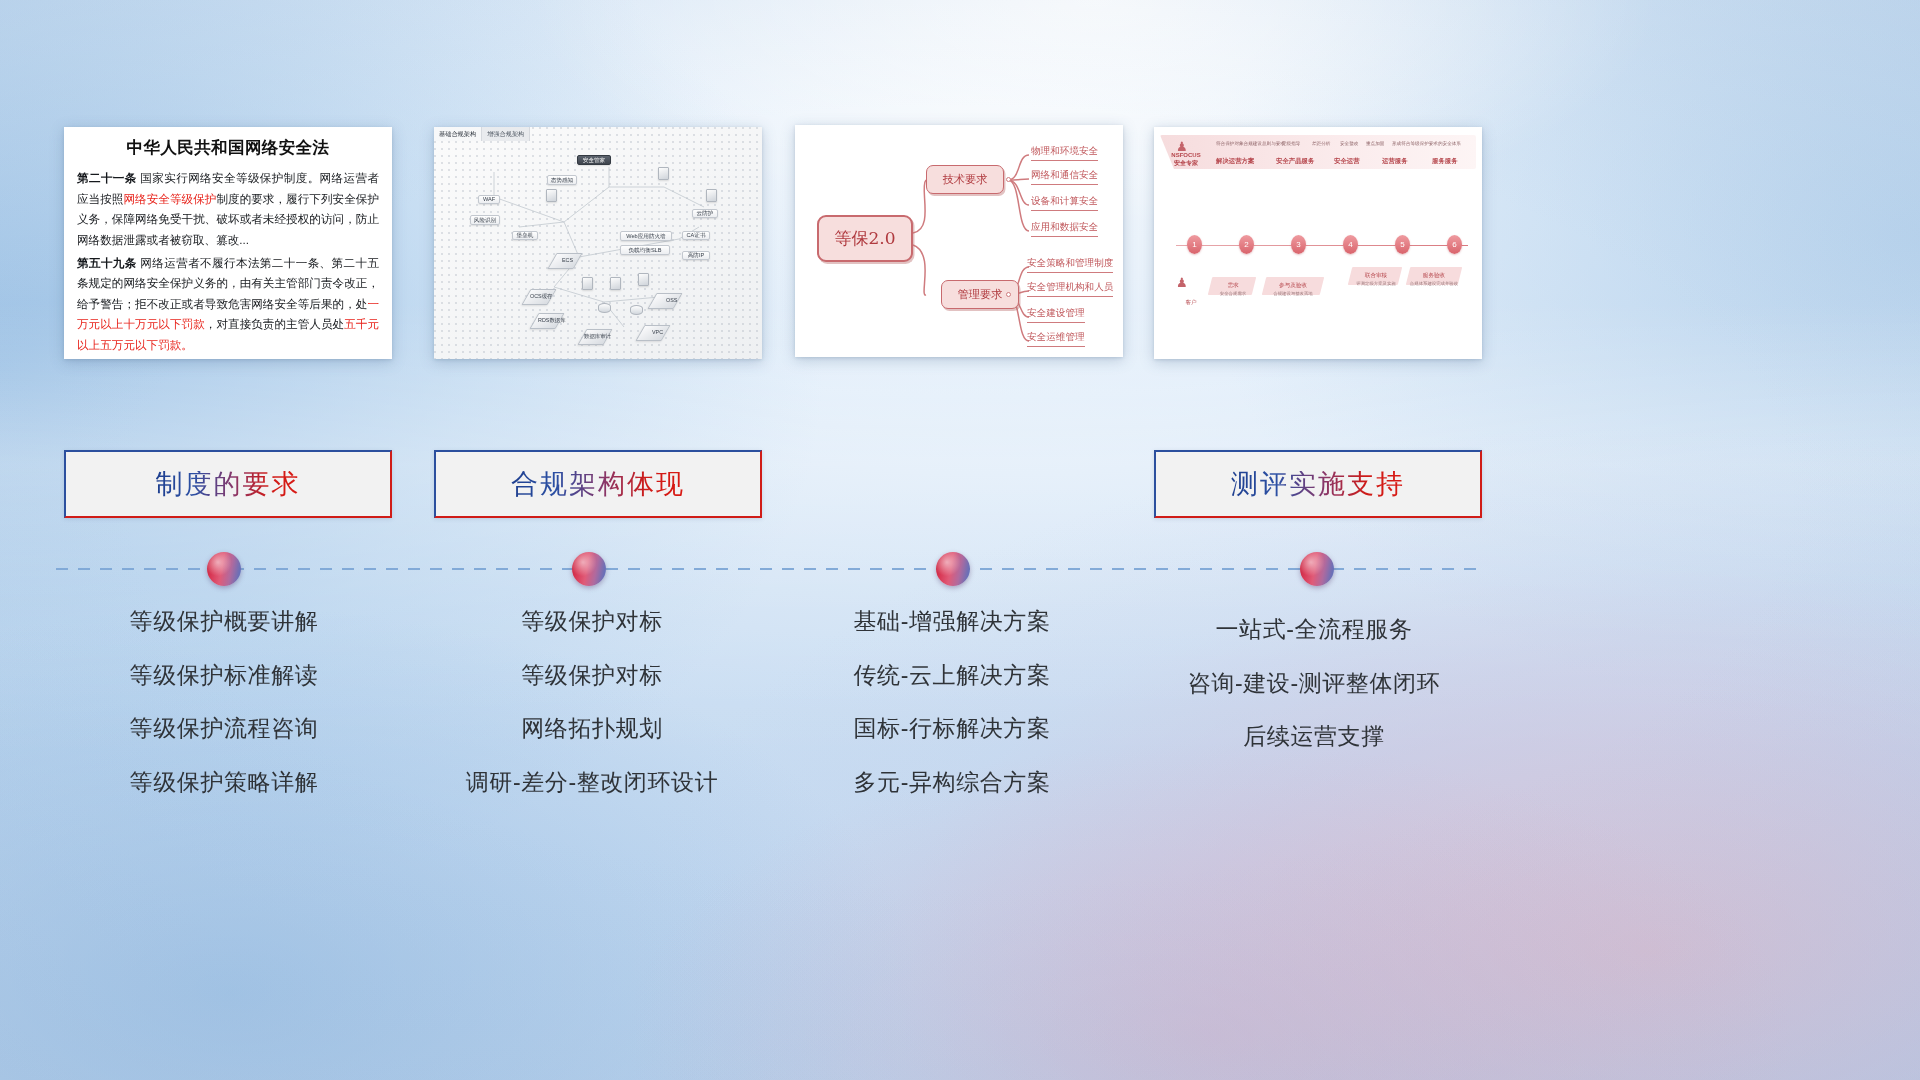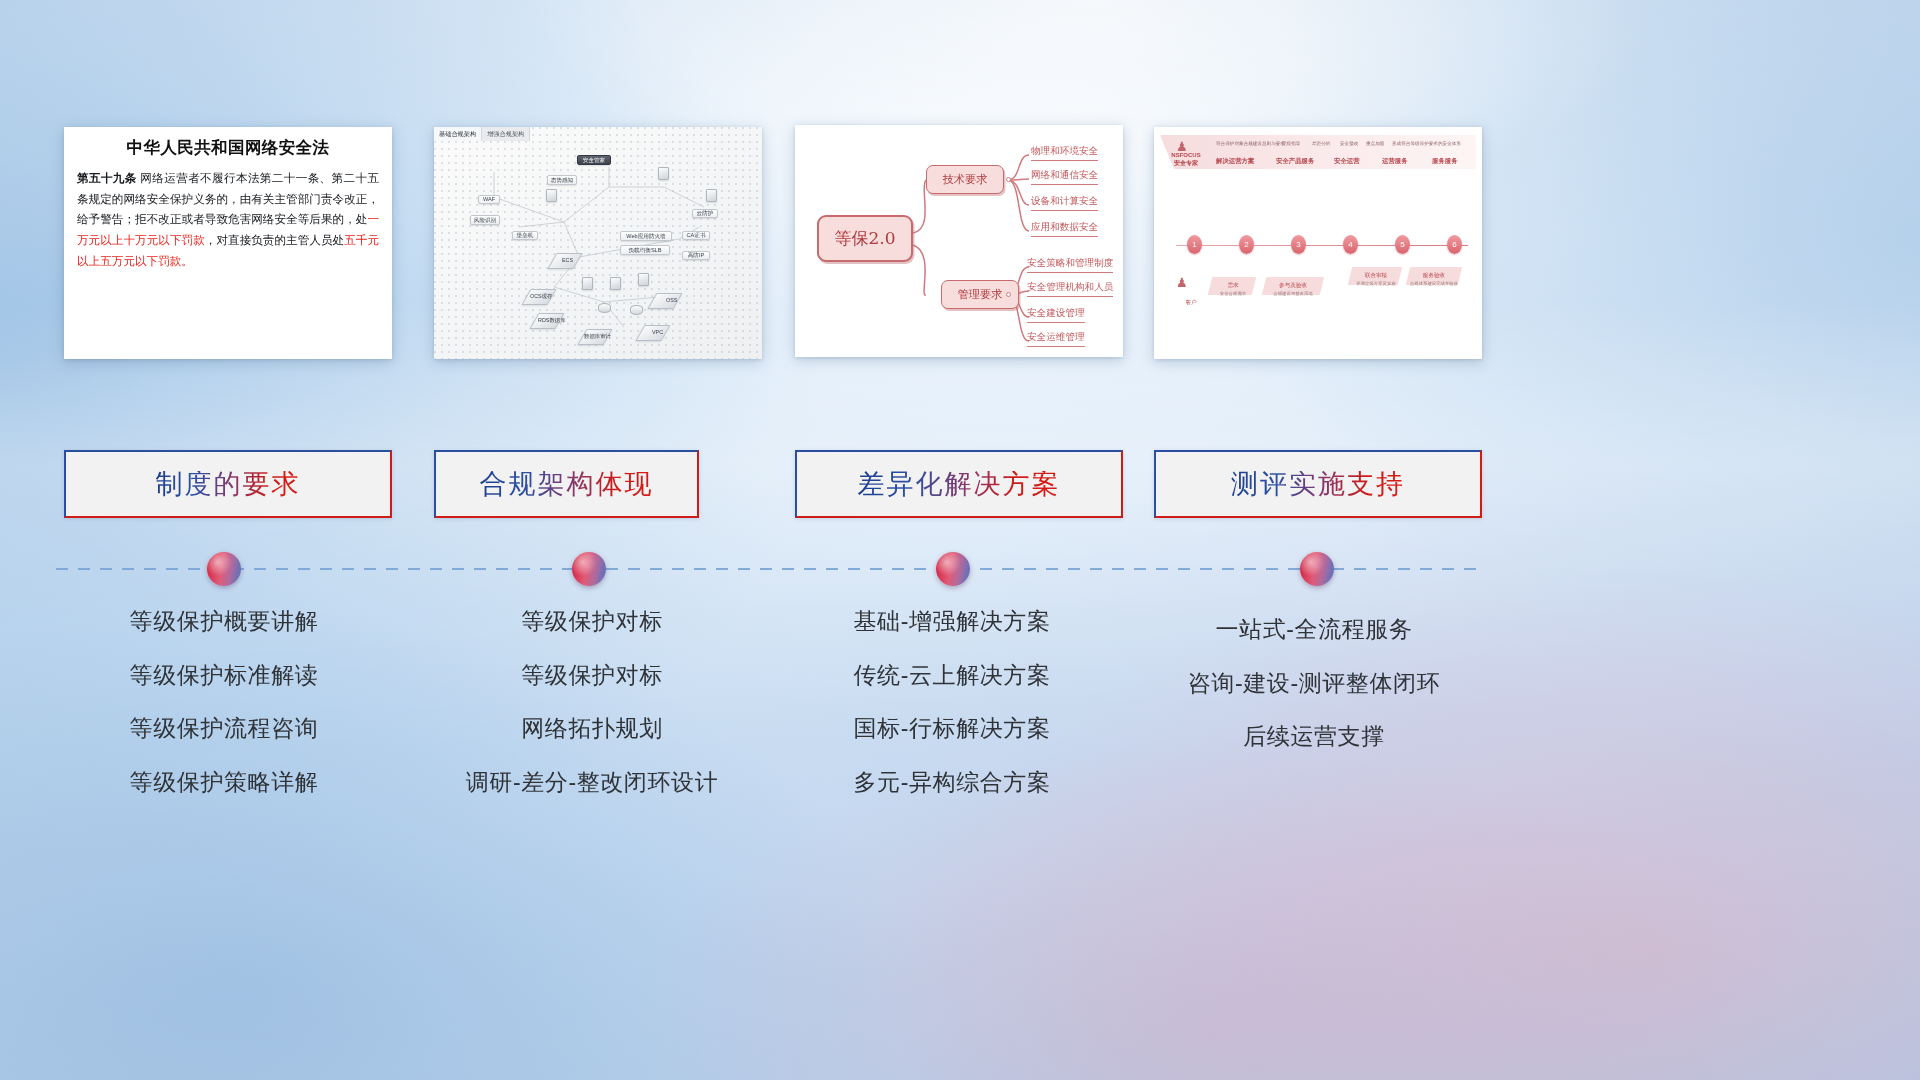--- a/index.html
+++ b/index.html
@@ -190,21 +190,21 @@
     box-shadow:0 1px 4px rgba(70,100,140,.18);
   }
   .labeltxt{
     font-size:27px; font-weight:400; letter-spacing:2px; line-height:1;
     background:linear-gradient(90deg,#1e3f8f 0%,#2c50a4 26%,#8a3668 54%,#cf1a16 78%,#d91a14 100%);
     -webkit-background-clip:text; background-clip:text;
     -webkit-text-fill-color:transparent; color:transparent;
     white-space:nowrap;
   }
   #lb1{ left:64px;   width:328px; }
-  #lb2{ left:434px;  width:265px; }
+  #lb2{ left:434px;  width:328px; }
   #lb3{ left:795px;  width:328px; }
   #lb4{ left:1154px; width:328px; }
 
   
   #timeline{
     position:absolute; left:56px; top:568px; width:1428px; height:2px;
     background:repeating-linear-gradient(90deg,#7ea7d6 0 12px, rgba(255,255,255,0) 12px 22px);
     opacity:.95;
   }
   .tdot{
@@ -239,20 +239,23 @@
   <div class="bgL bg-warm"></div>
   <div class="bgL bg-warm2"></div>
   <div class="bgL bg-vig"></div>
 </div>
 
 <div id="stage">
 
   <div class="card" id="card1">
     <div class="law">
       <div class="law-title">中华人民共和国网络安全法</div>
+      <div class="law-p">
+        <b>第二十一条</b><span> 国家实行网络安全等级保护制度。网络运营者应当按照</span><span class="r">网络安全等级保护</span><span>制度的要求，履行下列安全保护义务，保障网络免受干扰、破坏或者未经授权的访问，防止网络数据泄露或者被窃取、篡改...</span>
+      </div>
       <div class="law-p">
         <b>第五十九条</b><span> 网络运营者不履行本法第二十一条、第二十五条规定的网络安全保护义务的，由有关主管部门责令改正，给予警告；拒不改正或者导致危害网络安全等后果的，处</span><span class="r">一万元以上十万元以下罚款</span><span>，对直接负责的主管人员处</span><span class="r">五千元以上五万元以下罚款。</span>
       </div>
     </div>
   </div>
 
   <div class="card" id="card2">
     <div class="arch">
       <div class="arch-tabs">
         <div class="arch-tab on">基础合规架构</div>
@@ -412,23 +415,20 @@
       </div>
     </div>
   </div>
 
   <div class="labelbox" id="lb1">
     <span class="labeltxt">制度的要求</span>
   </div>
   <div class="labelbox" id="lb2">
     <span class="labeltxt">合规架构体现</span>
   </div>
-  <div class="labelbox" id="lb3">
-    <span class="labeltxt">差异化解决方案</span>
-  </div>
   <div class="labelbox" id="lb4">
     <span class="labeltxt">测评实施支持</span>
   </div>
 
   <div id="timeline"></div>
   <div class="tdot" id="td1"></div>
   <div class="tdot" id="td2"></div>
   <div class="tdot" id="td3"></div>
   <div class="tdot" id="td4"></div>
 

